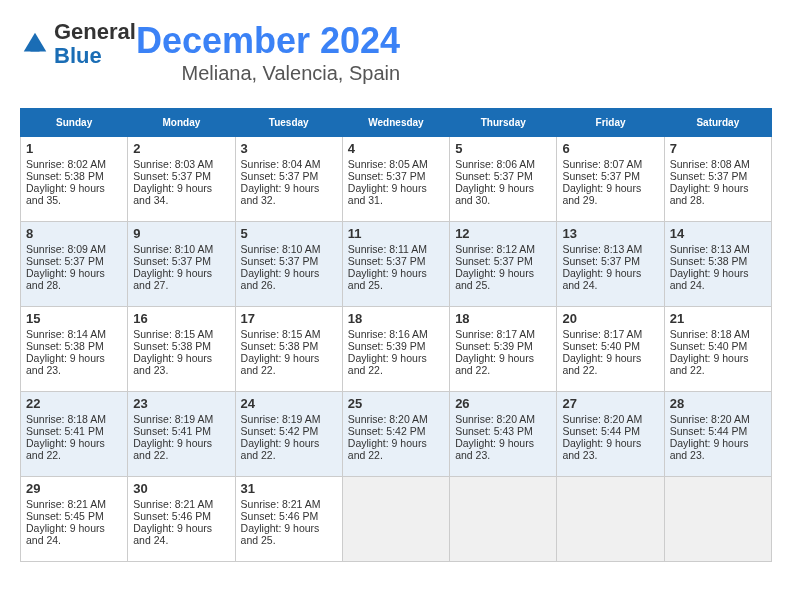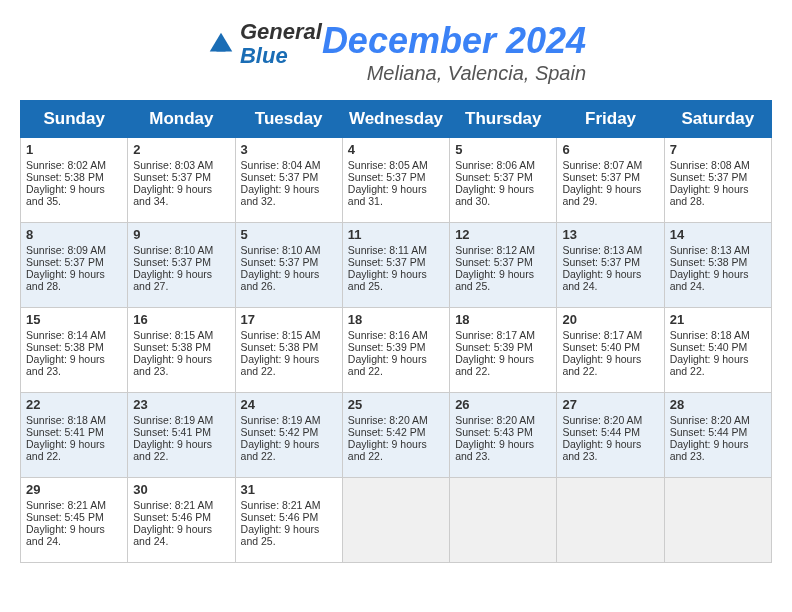--- a/index.html
+++ b/index.html
@@ -5,24 +5,23 @@
     * { box-sizing: border-box; margin: 0; padding: 0; }
     body {
       font-family: Arial, sans-serif;
       background: #fff;
       width: 792px;
       min-height: 612px;
       padding: 20px;
     }
     .header {
       display: flex;
-      justify-content: center;
+      justify-content: flex-start;
       align-items: flex-start;
-      margin-bottom: 15px;
-      font-style: italic;
+      margin-bottom: 23px;
     }
     .logo {
       display: flex;
       align-items: center;
     }
     .logo-text {
       font-size: 22px;
       font-weight: bold;
       color: #333;
       line-height: 1.1;
@@ -46,21 +45,21 @@
       color: #555;
     }
     table {
       width: 100%;
       border-collapse: collapse;
       table-layout: fixed;
     }
     thead th {
       background-color: #1a6db5;
       color: #fff;
-      font-size: 17px;
+      font-size: 10px;
       font-weight: bold;
       padding: 8px 4px;
       text-align: center;
       border: 1px solid #1a6db5;
       margin-top: 44px;
     }
     tbody td {
       border: 1px solid #ccc;
       vertical-align: top;
       padding: 4px 5px;

